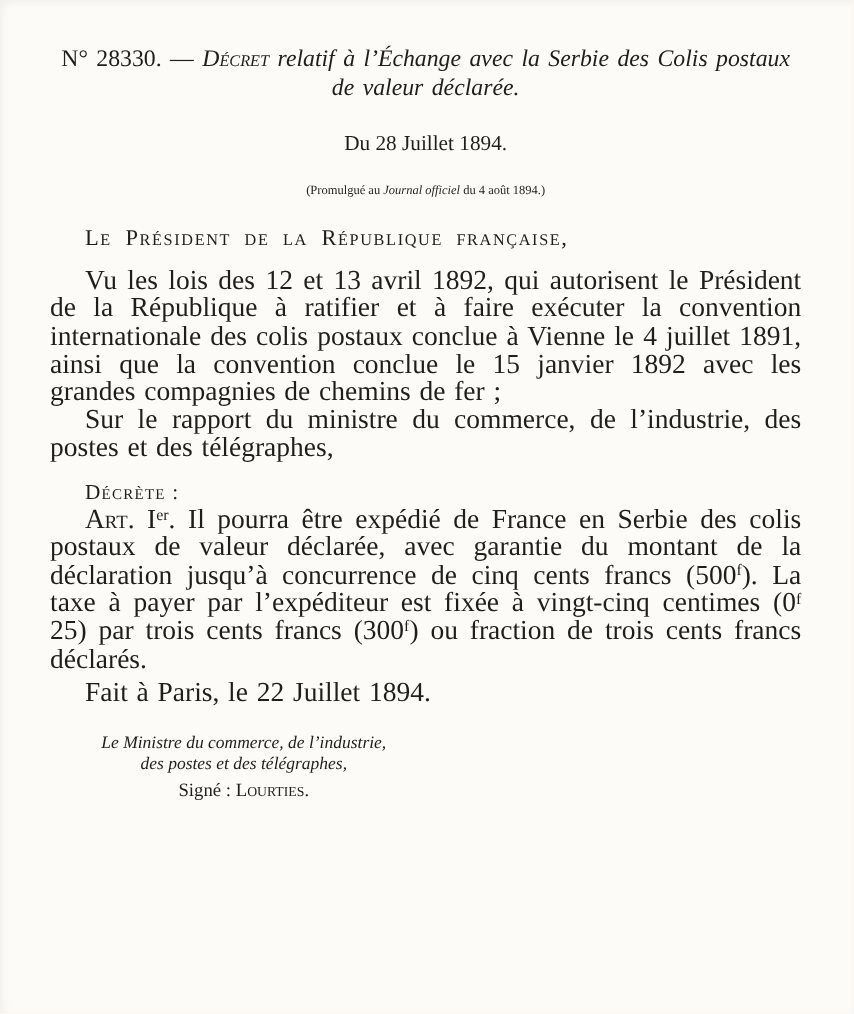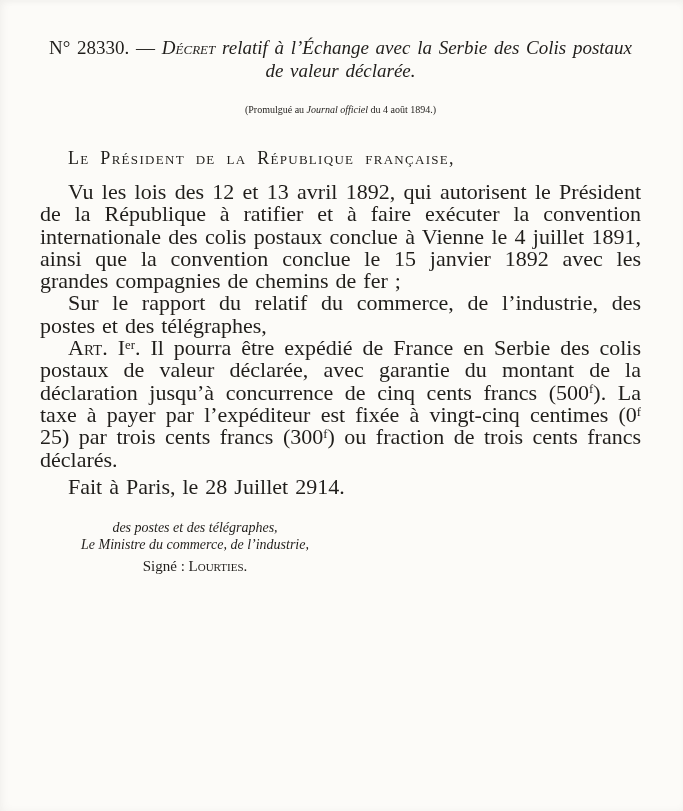--- a/index.html
+++ b/index.html
@@ -48,21 +48,21 @@
     margin-top: 23px;
     text-align: center;
     font-size: 17px;
   }
   .promulgation {
     margin-top: 22px;
     text-align: center;
     font-size: 10px;
   }
   .salutation {
-    margin-top: 33px;
+    margin-top: 22px;
     text-indent: 28px;
     font-size: 18px;
     font-variant: small-caps;
     letter-spacing: 1.3px;
     word-spacing: 5px;
   }
   .body-par {
     font-size: 22px;
     line-height: 22.3px;
     text-align: justify;
@@ -105,37 +105,39 @@
   }
 </style>
 </head>
 <body>
 
 <div class="page">
   <div class="content">
 
     <p class="title"><span>N° 28330. — </span><span class="sci">Décret</span><span class="i"> relatif à l’Échange avec la Serbie des Colis postaux de valeur déclarée.</span></p>
 
+    <p class="date-line">Du 28 Juillet 1894.</p>
 
     <p class="promulgation"><span>(Promulgué au </span><span class="i">Journal officiel</span><span> du 4 août 1894.)</span></p>
 
     <p class="salutation">Le Président de la République française,</p>
 
     <p class="body-par recital-1">Vu les lois des 12 et 13 avril 1892, qui autorisent le Président de la République à ratifier et à faire exécuter la convention internationale des colis postaux conclue à Vienne le 4 juillet 1891, ainsi que la convention conclue le 15 janvier 1892 avec les grandes compagnies de chemins de fer ;</p>
 
-    <p class="body-par recital-2">Sur le rapport du relatif du commerce, de l’industrie, des postes et des télégraphes,</p>
+    <p class="body-par recital-2">Sur le rapport du ministre du commerce, de l’industrie, des postes et des télégraphes,</p>
 
+    <p class="decrete">Décrète :</p>
 
     <p class="body-par art-1"><span class="sc">Art. I</span><sup>er</sup><span>. Il pourra être expédié de France en Serbie des colis postaux de valeur déclarée, avec garantie du montant de la déclaration jusqu’à concurrence de cinq cents francs (500</span><sup>f</sup><span>). La taxe à payer par l’expéditeur est fixée à vingt-cinq centimes (0</span><sup>f</sup><span> 25) par trois cents francs (300</span><sup>f</sup><span>) ou fraction de trois cents francs déclarés.</span></p>
 
 
 
-    <p class="body-par fait">Fait à Paris, le 28 Juillet 2914.</p>
+    <p class="body-par fait">Fait à Paris, le 22 Juillet 1894.</p>
 
 
     <div class="minister-block">
+      <p class="minister-line">Le Ministre du commerce, de l’industrie,</p>
       <p class="minister-line">des postes et des télégraphes,</p>
-      <p class="minister-line">Le Ministre du commerce, de l’industrie,</p>
       <p class="minister-signed"><span>Signé : </span><span class="sc">Lourties.</span></p>
     </div>
 
   </div>
 </div>
 
 </body></html>

